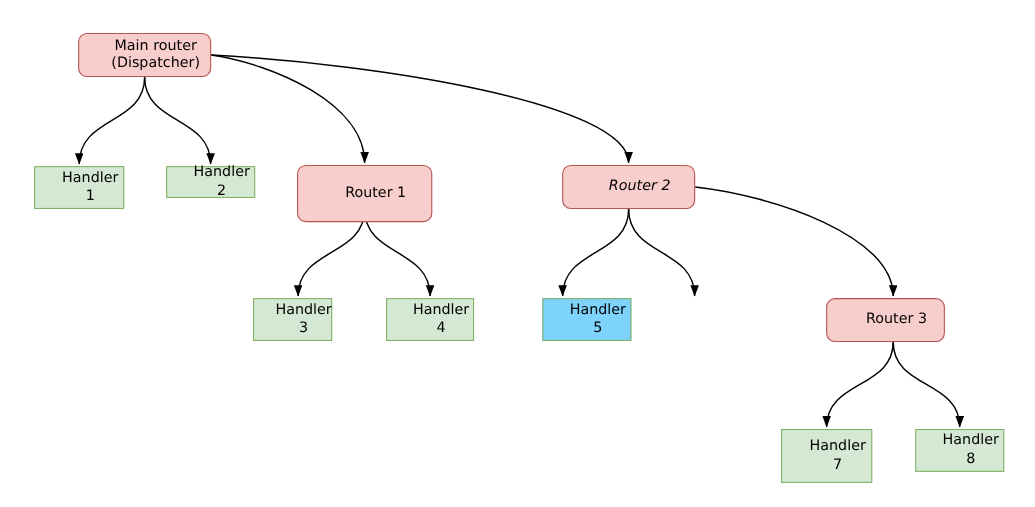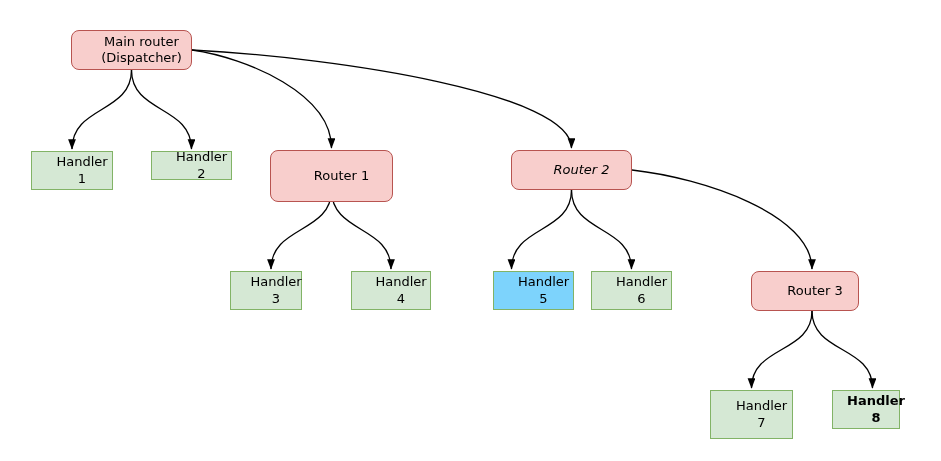--- a/index.html
+++ b/index.html
@@ -69,17 +69,16 @@
 
 <div class="node router" style="left: 71px; top: 30px; width: 121px; height: 40px; background: rgb(248, 206, 204); border-color: rgb(184, 84, 80);"><span>Main router
 (Dispatcher)</span></div>
     <div class="node handler" style="left: 31px; top: 151px; width: 82px; height: 39px; background: rgb(213, 232, 212); border-color: rgb(130, 179, 102);"><span>Handler 1</span></div>
     <div class="node handler" style="left: 151px; top: 151px; width: 81px; height: 29px; background: rgb(213, 232, 212); border-color: rgb(130, 179, 102);"><span>Handler 2</span></div>
     <div class="node router" style="left: 270px; top: 150px; width: 123px; height: 52px; background: rgb(248, 206, 204); border-color: rgb(184, 84, 80);"><span>Router 1</span></div>
     <div class="node router" style="left: 511px; top: 150px; width: 121px; height: 40px; background: rgb(248, 206, 204); border-color: rgb(184, 84, 80); font-style: italic;"><span>Router 2</span></div>
     <div class="node handler" style="left: 230px; top: 271px; width: 72px; height: 39px; background: rgb(213, 232, 212); border-color: rgb(130, 179, 102);"><span>Handler 3</span></div>
     <div class="node handler" style="left: 351px; top: 271px; width: 80px; height: 39px; background: rgb(213, 232, 212); border-color: rgb(130, 179, 102); justify-content: center;"><span>Handler 4</span></div>
     <div class="node handler" style="left: 493px; top: 271px; width: 81px; height: 39px; background: #7dd3fc; border-color: rgb(130, 179, 102);"><span>Handler 5</span></div>
-    <div class="node handler" style="left: 591px; top: 271px; width: 81px; height: 39px; background: rgb(213, 232, 212); border-color: rgb(130, 179, 102);"><span>Handler 6</span></div>
     <div class="node router" style="left: 751px; top: 271px; width: 108px; height: 40px; background: rgb(248, 206, 204); border-color: rgb(184, 84, 80);"><span>Router 3</span></div>
     <div class="node handler" style="left: 710px; top: 390px; width: 83px; height: 49px; background: rgb(213, 232, 212); border-color: rgb(130, 179, 102);"><span>Handler 7</span></div>
-    <div class="node handler" style="left: 832px; top: 390px; width: 68px; height: 39px; background: rgb(213, 232, 212); border-color: rgb(130, 179, 102); font-weight: bold;"><span>Handler 8</span></div>
+    <div class="node handler" style="left: 832px; top: 390px; width: 81px; height: 39px; background: rgb(213, 232, 212); border-color: rgb(130, 179, 102);"><span>Handler 8</span></div>
   </div>
 
 </body></html>

